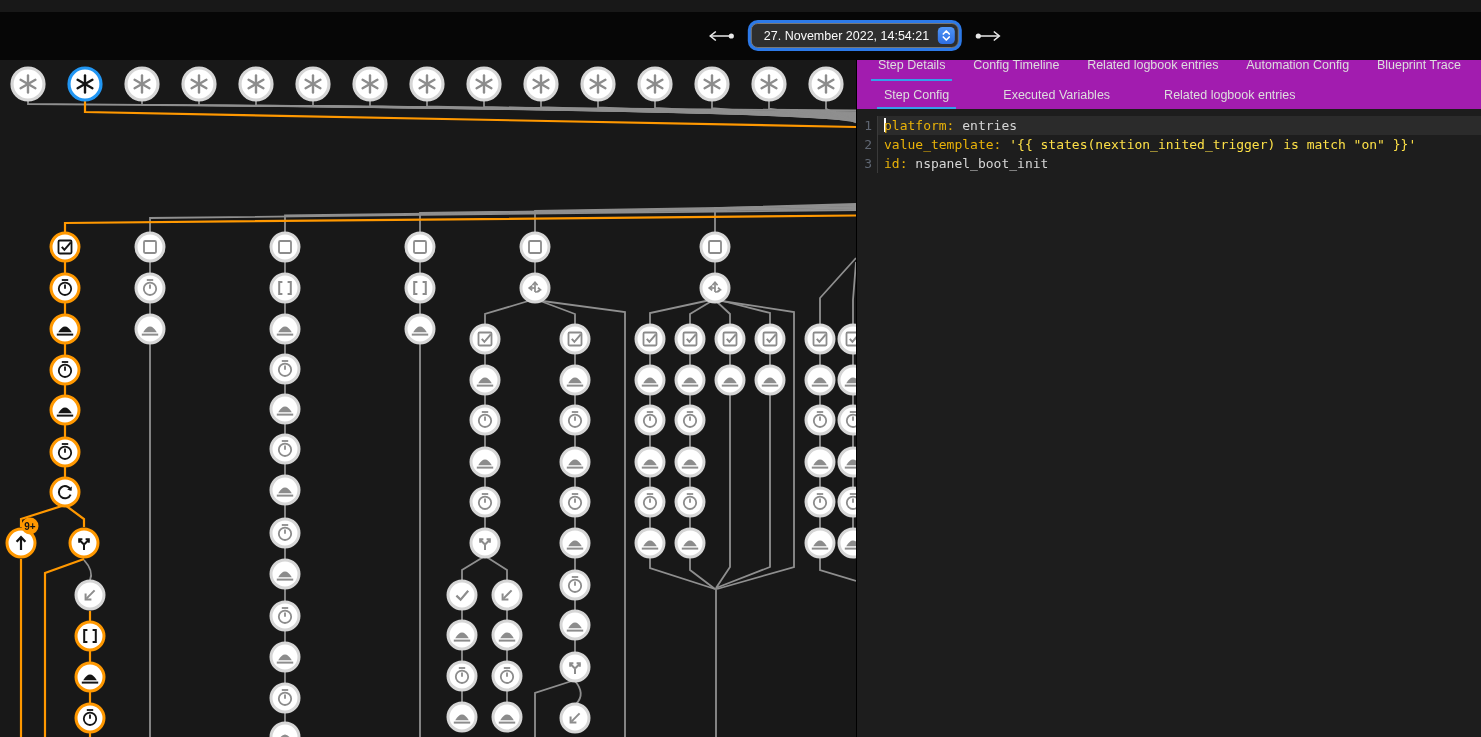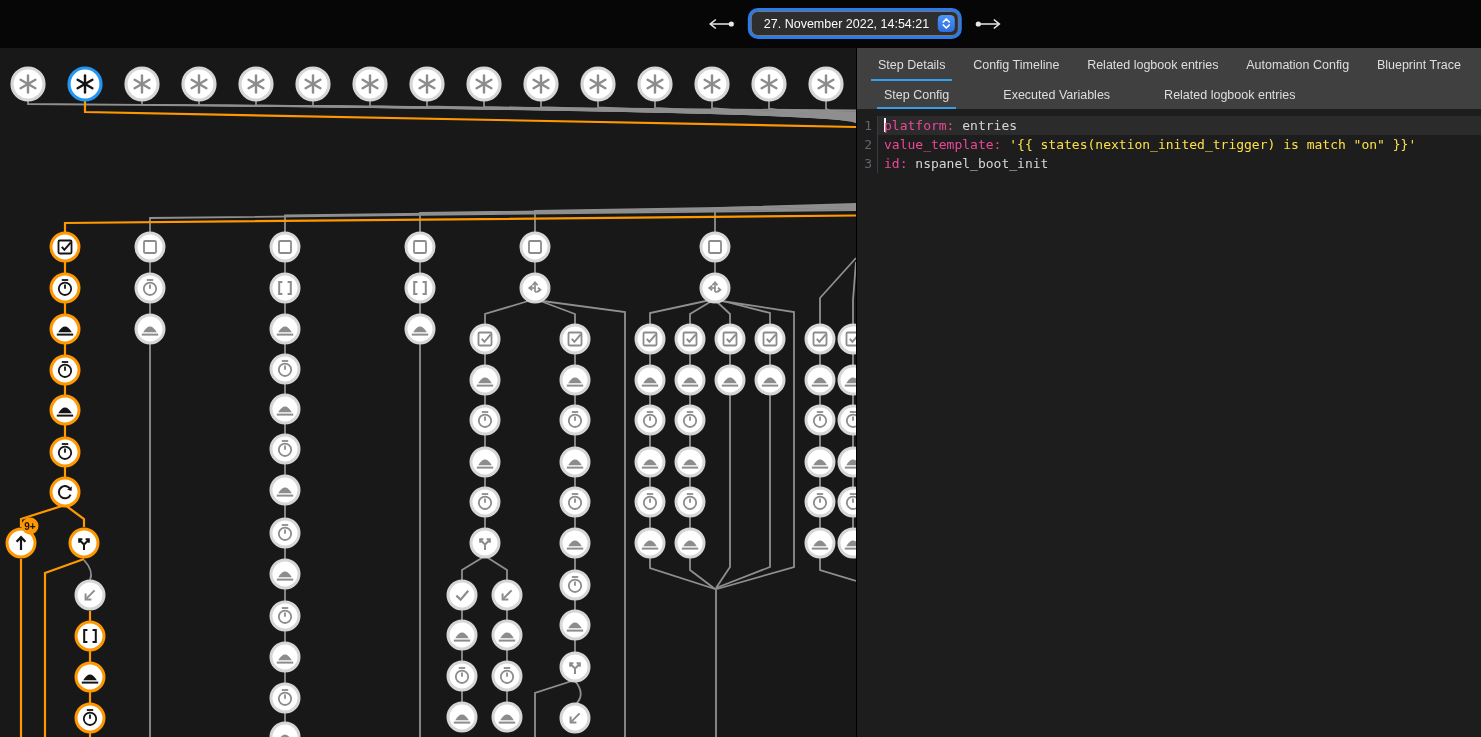--- a/index.html
+++ b/index.html
@@ -2,52 +2,52 @@
 <html><head>
 <meta charset="utf-8">
 <style>
   html,body{margin:0;padding:0;}
   body{
     width:1481px;height:737px;position:relative;overflow:hidden;
     background:#181818;color:#e8e8e8;
     font-family:"Liberation Sans",sans-serif;
   }
   
-  .header{position:absolute;top:0;left:0;width:1481px;height:48px;background:#060606;z-index:5;}
+  .header{position:absolute;top:12px;left:0;width:1481px;height:48px;background:#060606;z-index:5;}
   .controls{position:absolute;left:855px;top:11px;transform:translateX(-50%);display:flex;align-items:center;gap:14px;}
   .nav-btn{background:none;border:none;padding:2px;cursor:pointer;display:flex;align-items:center;}
   .trace-select{
     display:flex;align-items:center;gap:9px;height:21px;
     background:#2e2e2e;border:1px solid #777;border-radius:7px;
     padding:1px 3px 1px 12px;box-shadow:0 0 0 3px #2c79e8;
     font-size:12.5px;color:#fafafa;cursor:pointer;white-space:nowrap;
   }
   .stepper{width:17px;height:17px;border-radius:4.5px;background:linear-gradient(#4f95f7,#2e6ee2);
     display:flex;align-items:center;justify-content:center;}
   
   #graph{position:absolute;top:0;left:0;z-index:1;}
   
   .panel{position:absolute;left:856px;top:48px;width:625px;height:689px;background:#1d1d1d;
     border-left:1px solid #000;display:flex;flex-direction:column;z-index:4;}
-  .tabbar{background:#404040;display:flex;align-items:stretch;}
+  .tabbar{background:#a21caf;display:flex;align-items:stretch;}
   .tabbar.main{height:33px;padding:0 14px;justify-content:space-between;flex:none;}
   .tabbar.compact{height:28px;padding:0 20px;justify-content:flex-start;gap:40px;flex:none;}
   .tab{display:flex;align-items:center;padding:0 7px;font-size:12.5px;color:#dedede;
     cursor:pointer;position:relative;user-select:none;}
   .tab.active::after{content:"";position:absolute;left:0;right:0;bottom:0;height:2px;background:#35a0ea;}
   .section-top{height:272px;flex:none;background:#1d1d1d;}
   .exec{padding:21px 22px;font-size:14.5px;color:#ececec;}
   
   .code{flex:1;background:#1d1d1d;font-family:"DejaVu Sans Mono",monospace;
     font-size:13px;line-height:19px;padding-top:7px;}
   .code-line{display:flex;min-height:19px;}
   .ln{width:15px;flex:none;text-align:right;padding-right:5px;color:#5f6672;}
   .lc{flex:1;border-left:1px solid #3a3a3a;padding-left:6px;white-space:pre;color:#d6d6d6;}
   .code-line.active .lc{background:#2b2b2b;}
-  .tk-key{color:#ec4899;}
+  .tk-key{color:#eab308;}
   .tk-str{color:#fde047;}
   .cursor{display:inline-block;width:1.5px;height:14px;background:#fff;vertical-align:-2px;margin-right:-1.5px;}
 </style>
 </head>
 <body>
 
 <svg id="graph" width="856" height="737" viewBox="0 0 856 737">
     <path d="M 28,100 L 28,104 L 856,110.5" fill="none" stroke="#8f8f8f" stroke-width="1.8"></path>
     <path d="M 142,100 L 142,104.7 L 856,112.2" fill="none" stroke="#8f8f8f" stroke-width="1.8"></path>
     <path d="M 199,100 L 199,105.05 L 856,113.05" fill="none" stroke="#8f8f8f" stroke-width="1.8"></path>

